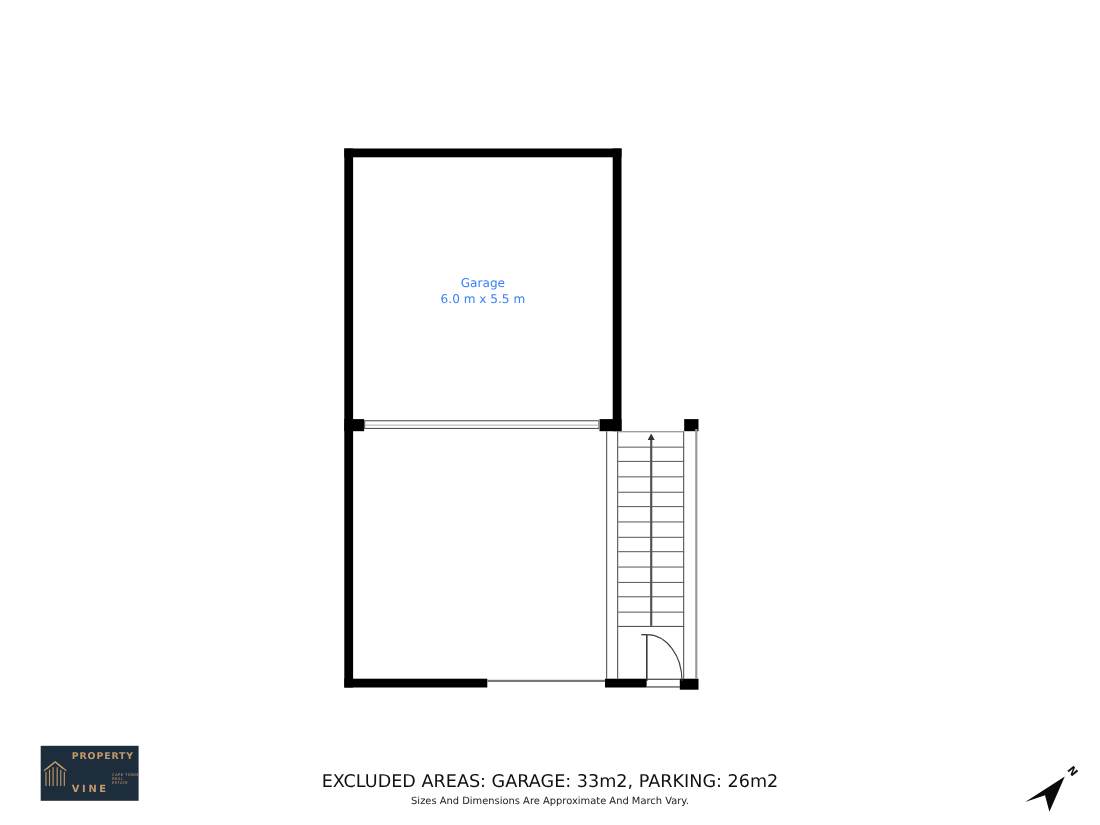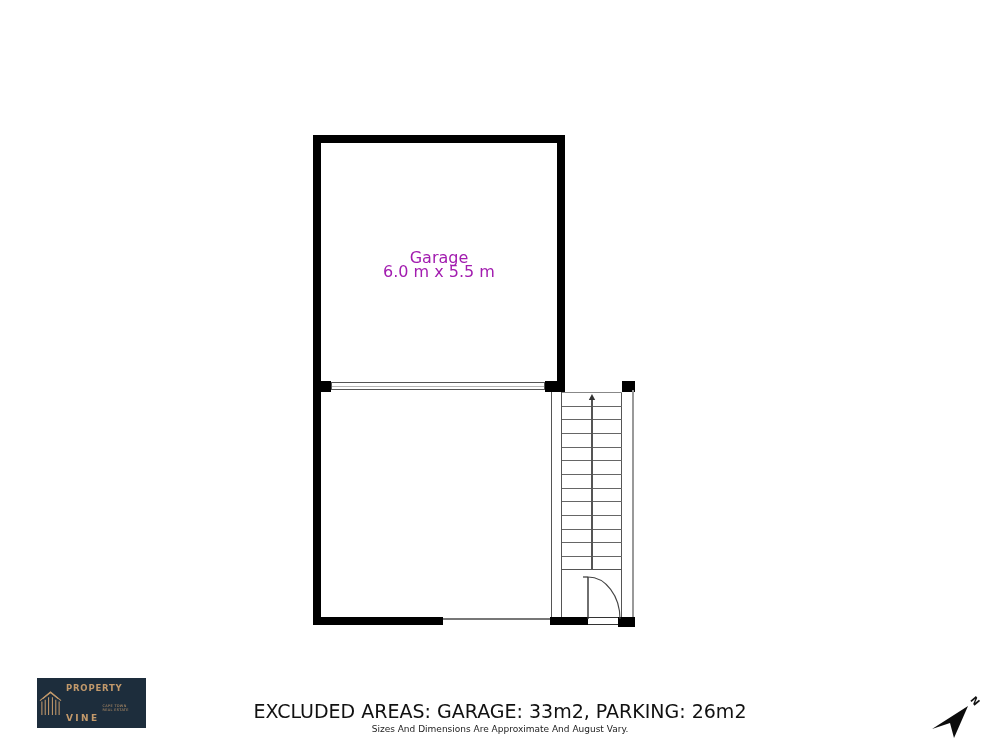--- a/index.html
+++ b/index.html
@@ -7,44 +7,44 @@
     --thin:#444444;
     --logo-bg:#1d2d3c;
     --logo-fg:#c2996b;
   }
   html,body{margin:0;padding:0;}
   body{width:1000px;height:750px;background:#ffffff;font-family:"DejaVu Sans","Liberation Sans",sans-serif;}
   .canvas{position:relative;width:1000px;height:750px;background:#ffffff;overflow:hidden;}
   .wall{position:absolute;background:var(--wall);}
   .thinline{position:absolute;background:#555;}
   .grayline{position:absolute;background:#999;}
-  .room-label{position:absolute;text-align:center;color:#a21caf;font-size:16px;line-height:13.5px;}
+  .room-label{position:absolute;text-align:center;color:#3b82f6;font-size:11px;line-height:13.5px;}
   .room-label .room-name{display:block;}
   .room-label .room-dims{display:block;}
   
   .garage-door{position:absolute;left:331px;top:382px;width:214px;height:8px;background:#ffffff;border:1px solid #555;box-sizing:border-box;}
   .garage-door-inner{position:absolute;left:0;right:0;top:2.5px;height:1.5px;background:#b5b5b5;}
   
   .threshold{position:absolute;left:588px;top:617px;width:30px;height:8px;background:#ffffff;border-top:1px solid #333;border-bottom:1px solid #333;box-sizing:border-box;}
   
   .stairs{position:absolute;left:562px;top:392px;width:60px;height:178px;border-top:1.2px solid #888;border-bottom:1.2px solid #555;box-sizing:border-box;}
   .treads{position:absolute;left:0;right:0;top:0;bottom:12px;display:flex;flex-direction:column;}
   .tread{flex:1;border-bottom:1.1px solid #666;}
   .stair-centerline{position:absolute;left:50%;top:5px;bottom:0;width:1.2px;background:#555;margin-left:-0.6px;}
   .stair-arrow{position:absolute;left:50%;top:1px;margin-left:-5px;width:10px;height:8px;}
   svg.overlay{position:absolute;overflow:visible;}
   
-  .logo{position:absolute;left:37px;top:678px;width:109px;height:50px;background:var(--logo-bg);display:flex;align-items:center;padding-left:2px;box-sizing:border-box;}
+  .logo{position:absolute;left:37px;top:678px;width:89px;height:50px;background:var(--logo-bg);display:flex;align-items:center;padding-left:2px;box-sizing:border-box;}
   .logo-text{margin-left:4px;color:var(--logo-fg);}
   .logo-line1{font-size:8.5px;font-weight:bold;letter-spacing:0.8px;line-height:10px;}
   .logo-line2-row{display:flex;align-items:center;}
   .logo-line2{font-size:9px;font-weight:bold;letter-spacing:2.4px;line-height:10px;margin-top:20px;}
   .logo-tagline{margin-left:3px;color:var(--logo-fg);font-size:3.5px;line-height:4.2px;letter-spacing:0.3px;}
   
-  .footer-main{position:absolute;left:0;top:700px;width:1000px;text-align:center;font-size:19px;color:#111;}
+  .footer-main{position:absolute;left:0;top:700px;width:1000px;text-align:center;font-size:16px;color:#111;}
   .footer-sub{position:absolute;left:0;top:724px;width:1000px;text-align:center;font-size:9px;color:#222;}
 </style>
 </head>
 <body>
 
 <div class="canvas">
 
   <div class="wall" style="left:313px;top:135px;width:252px;height:8px;"></div>
   <div class="wall" style="left:313px;top:135px;width:8px;height:490px;"></div>
   <div class="wall" style="left:557px;top:135px;width:8px;height:257px;"></div>
@@ -122,15 +122,15 @@
         <span class="logo-line2">VINE</span>
         <span class="logo-tagline">
           <span>CAPE TOWN</span><br>
           <span>REAL ESTATE</span>
         </span>
       </div>
     </div>
   </div>
 
   <div class="footer-main">EXCLUDED AREAS: GARAGE: 33m2, PARKING: 26m2</div>
-  <div class="footer-sub">Sizes And Dimensions Are Approximate And August Vary.</div>
+  <div class="footer-sub">Sizes And Dimensions Are Approximate And March Vary.</div>
 
 </div>
 
 </body></html>

